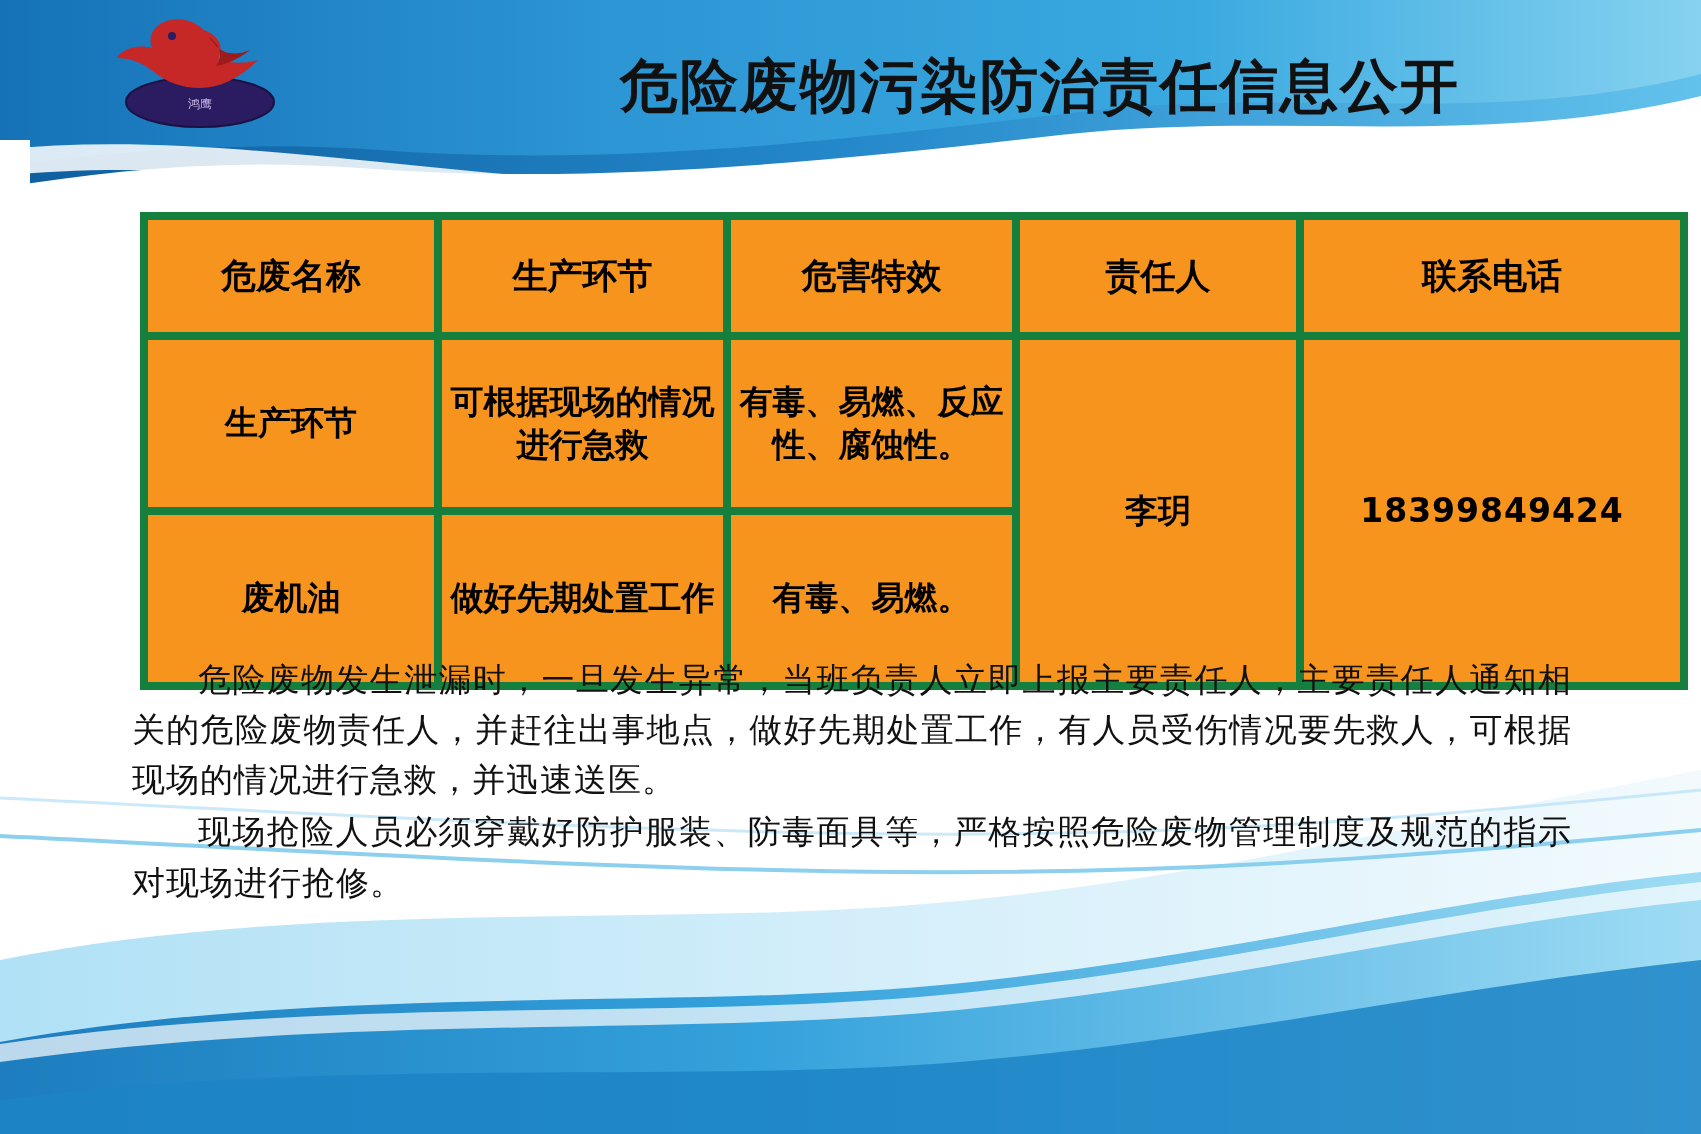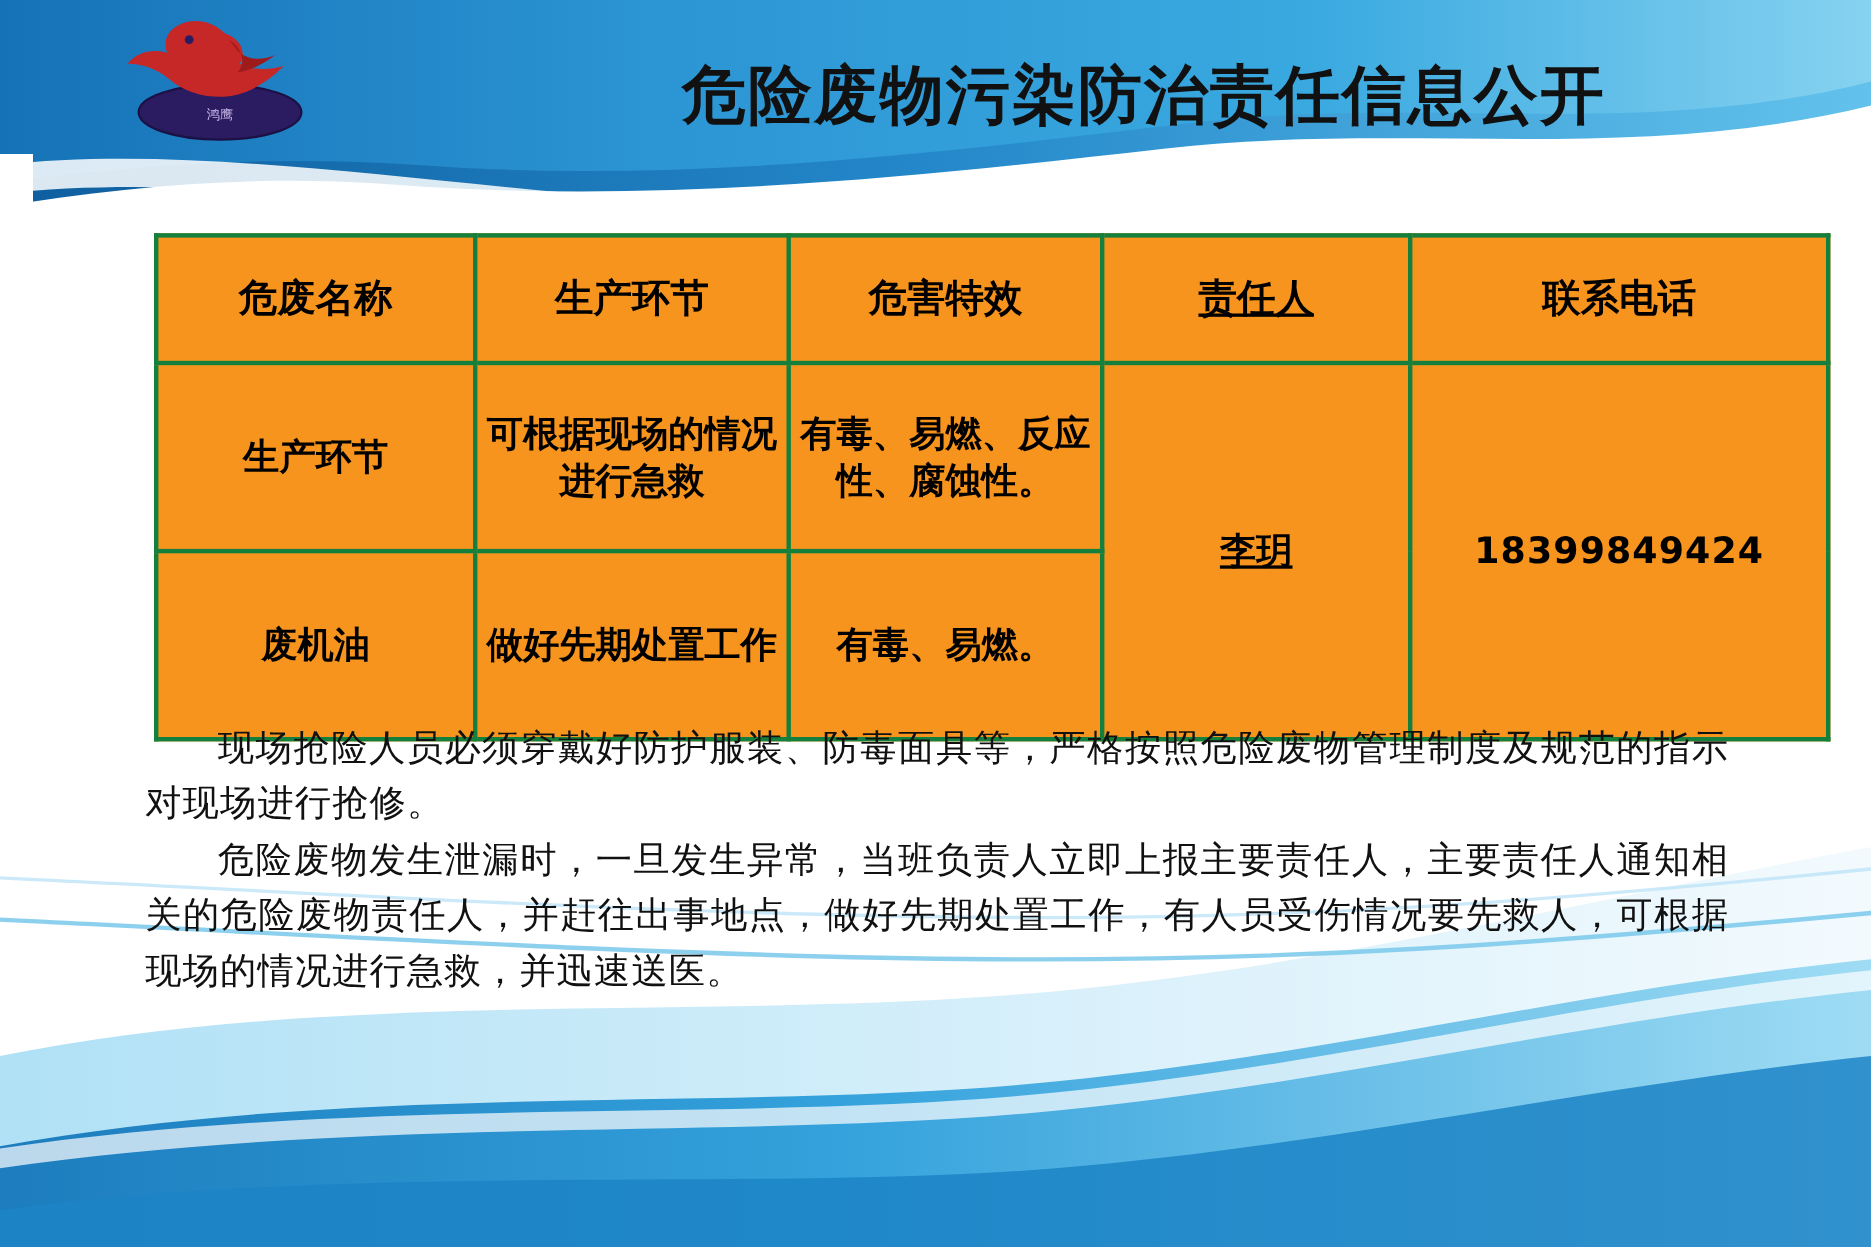--- a/index.html
+++ b/index.html
@@ -71,21 +71,21 @@
   }
 
   table.waste {
     border-collapse: collapse;
     width: 1420px;
     table-layout: fixed;
     background: #F7941D;
   }
 
   table.waste td, table.waste th {
-    border: 4px solid #15803d;
+    border: 8px solid #15803d;
     background: #F7941D;
     color: #000000;
     text-align: center;
     vertical-align: middle;
     font-size: 33px;
     font-weight: bold;
     font-family: "DejaVu Sans", "Liberation Sans", sans-serif;
     line-height: 1.28;
     padding: 6px 8px;
   }
@@ -95,21 +95,21 @@
     font-size: 35px;
   }
 
   table.waste tbody td {
     height: 155px;
   }
 
   .col1 { width: 270px; }
   .col2 { width: 265px; }
   .col3 { width: 265px; }
-  .col4 { width: 260px; text-decoration: underline; }
+  .col4 { width: 260px; }
   .col5 { width: 360px; }
 
   .phone {
     font-family: "Liberation Sans", sans-serif;
     font-weight: normal;
     font-size: 36px;
     letter-spacing: 1px;
   }
 
   
@@ -229,17 +229,17 @@
         <tr>
           <td class="col1">废机油</td>
           <td class="col2">做好先期处置工作</td>
           <td class="col3">有毒、易燃。</td>
         </tr>
       </tbody>
     </table>
   </div>
 
   <div class="body-text">
+    <p>危险废物发生泄漏时，一旦发生异常，当班负责人立即上报主要责任人，主要责任人通知相关的危险废物责任人，并赶往出事地点，做好先期处置工作，有人员受伤情况要先救人，可根据现场的情况进行急救，并迅速送医。</p>
     <p>现场抢险人员必须穿戴好防护服装、防毒面具等，严格按照危险废物管理制度及规范的指示对现场进行抢修。</p>
-    <p>危险废物发生泄漏时，一旦发生异常，当班负责人立即上报主要责任人，主要责任人通知相关的危险废物责任人，并赶往出事地点，做好先期处置工作，有人员受伤情况要先救人，可根据现场的情况进行急救，并迅速送医。</p>
   </div>
 
 </div>
 
 </body></html>

